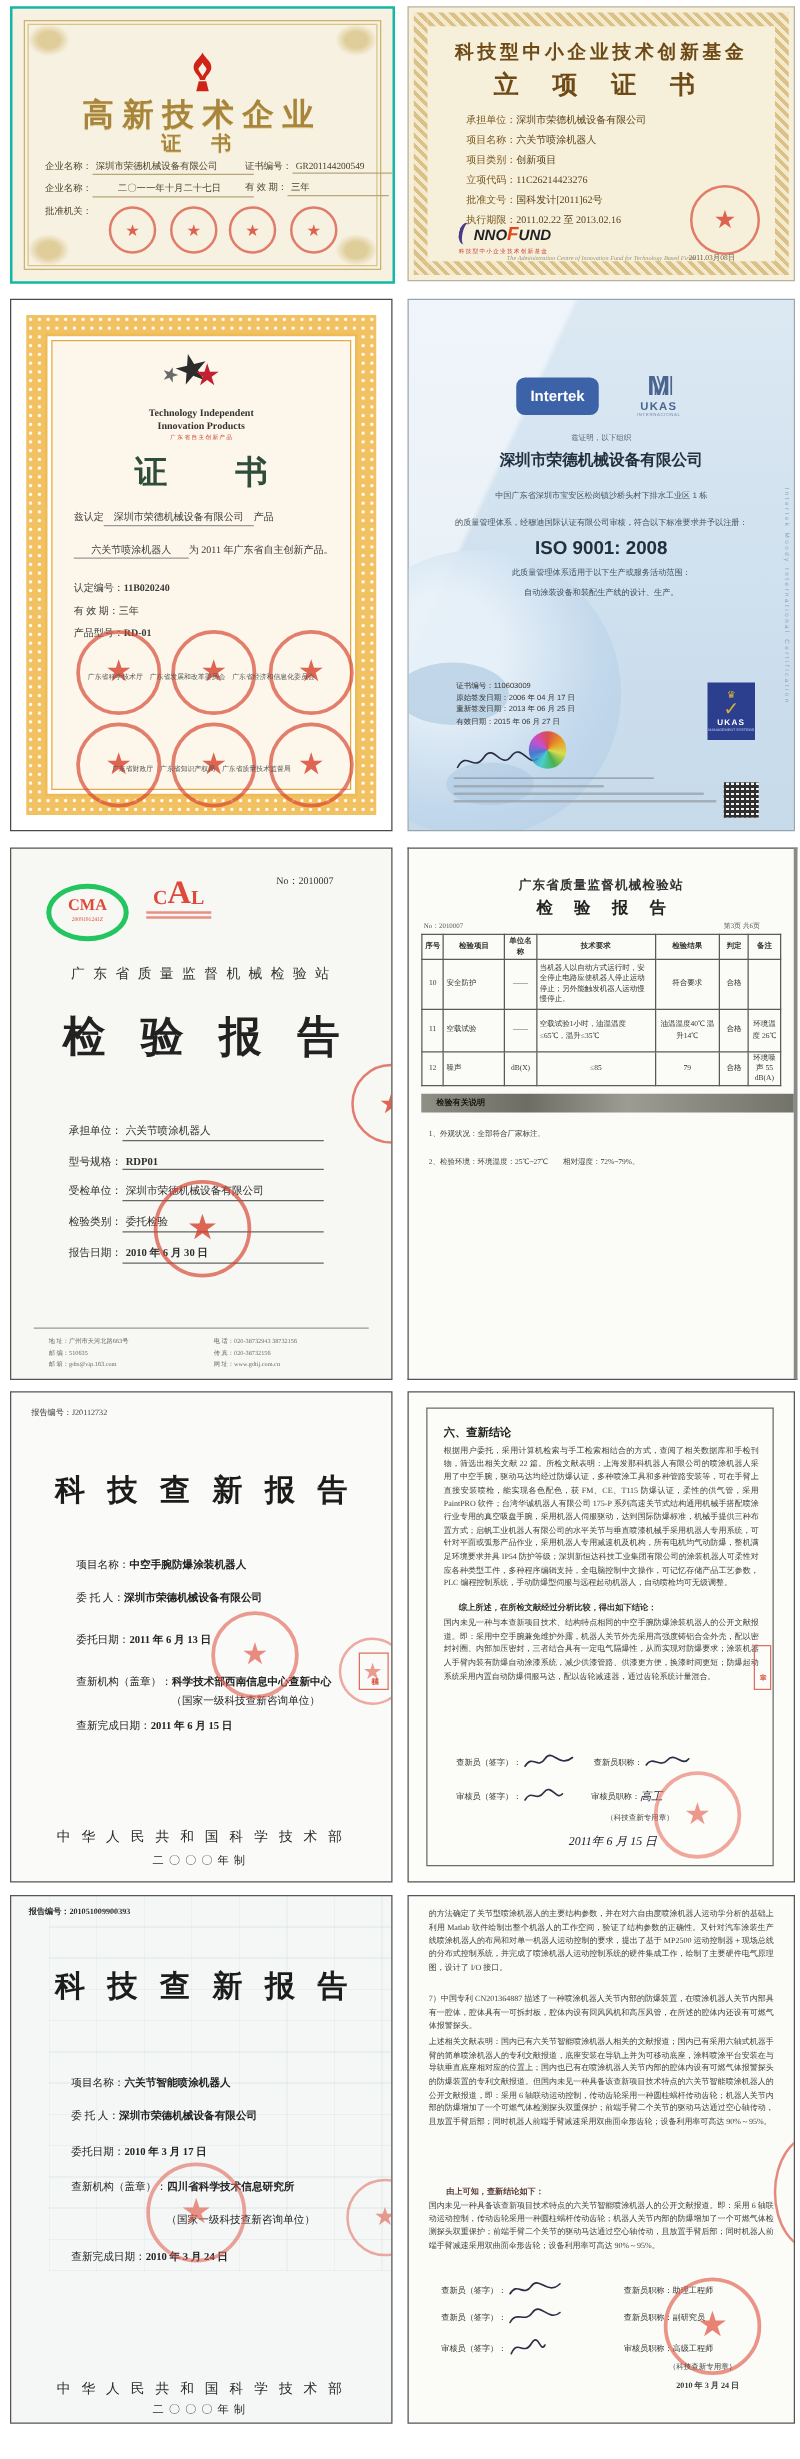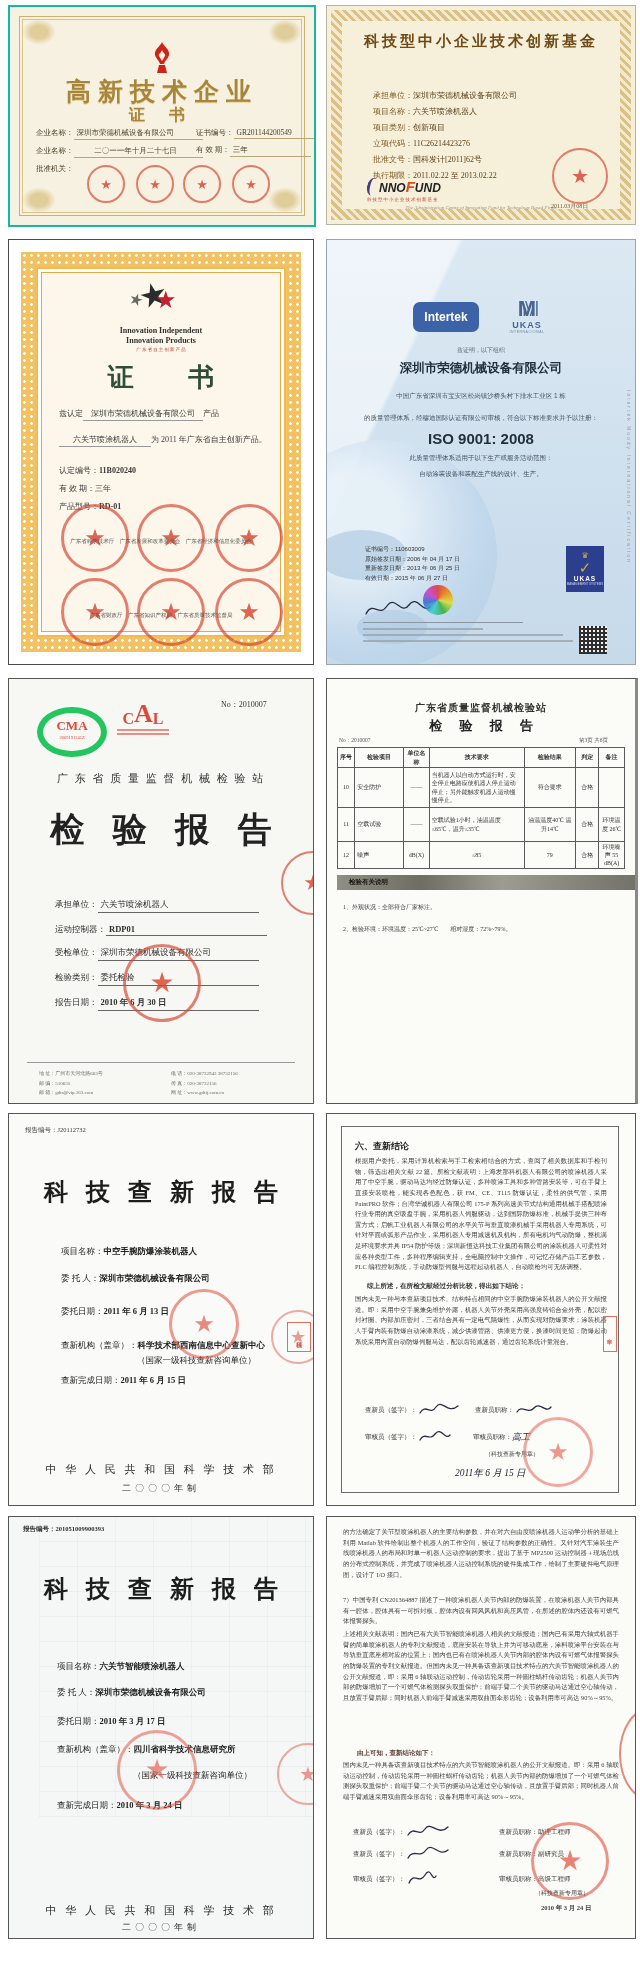--- a/index.html
+++ b/index.html
@@ -111,48 +111,49 @@
         <span class="st" style="font-size:13px;">★</span>
       </div>
     <div class="seal" style="left:222px;top:158px;width:34px;height:34px;border-width:2px;">
         <span class="st" style="font-size:13px;">★</span>
       </div>
   </section>
 
   <section class="cert c2" style="left:326px;top:5px;width:308px;height:218px;">
     <div class="ornborder"></div>
     <div class="abs ctr brown" style="top:26px;font-size:15px;font-weight:bold;letter-spacing:3px;">科技型中小企业技术创新基金</div>
+    <div class="abs ctr brown" style="top:48px;font-size:20px;font-weight:bold;letter-spacing:11px;">立 项 证 书</div>
     <div class="abs" style="left:46px;top:84px;font-size:8px;color:#7a5a20;">
       <div style="margin-bottom:5px;"><span>承担单位：</span><span style="color:#5c431a;">深圳市荣德机械设备有限公司</span></div>
       <div style="margin-bottom:5px;"><span>项目名称：</span><span style="color:#5c431a;">六关节喷涂机器人</span></div>
       <div style="margin-bottom:5px;"><span>项目类别：</span><span style="color:#5c431a;">创新项目</span></div>
       <div style="margin-bottom:5px;"><span>立项代码：</span><span style="color:#5c431a;">11C26214423276</span></div>
       <div style="margin-bottom:5px;"><span>批准文号：</span><span style="color:#5c431a;">国科发计[2011]62号</span></div>
-      <div><span>执行期限：</span><span style="color:#5c431a;">2011.02.22 至 2013.02.22</span></div>
+      <div><span>执行期限：</span><span style="color:#5c431a;">2011.02.22 至 2013.02.16</span></div>
     </div>
     <div class="abs" style="left:40px;top:172px;font-family:'Liberation Sans',sans-serif;">
       <span style="display:inline-block;width:9px;height:18px;border-left:3px solid #4a3a8a;border-radius:50% 0 0 50%;transform:rotate(12deg);vertical-align:-4px;"></span><span style="font-weight:bold;font-style:italic;font-size:12px;color:#222;">NNO</span><span style="font-weight:bold;font-style:italic;font-size:15px;color:#e04a1e;">F</span><span style="font-weight:bold;font-style:italic;font-size:12px;color:#222;">UND</span>
       <div style="font-size:4.5px;color:#c43a28;letter-spacing:1px;margin-top:1px;">科技型中小企业技术创新基金</div>
     </div>
     <div class="abs ctr" style="top:199px;font-size:5px;font-style:italic;color:#9a967e;">The Administration Centre of Innovation Fund for Technology Based Firms</div>
     <div class="seal" style="left:225px;top:142px;width:52px;height:52px;border-width:2.5px;">
         <span class="st" style="font-size:20px;">★</span>
       </div>
     <div class="abs" style="left:224px;top:196px;font-size:6px;color:#6a5a40;">2011.03月08日</div>
   </section>
 
   <section class="cert c3" style="left:8px;top:239px;width:304px;height:424px;">
     <div class="lace"></div>
     <div class="lacein"></div>
     <div class="abs" style="left:118px;top:42px;width:70px;height:40px;">
       <span style="position:absolute;left:12px;top:-6px;font-size:32px;color:#2c2c2c;transform:rotate(-14deg);">★</span>
       <span style="position:absolute;left:28px;top:4px;font-size:24px;color:#c32032;">★</span>
       <span style="position:absolute;left:2px;top:8px;font-size:16px;color:#6a6a6a;transform:rotate(18deg);">★</span>
     </div>
-    <div class="abs ctr" style="top:86px;font-size:8px;font-weight:bold;color:#333;">Innovation Independent</div>
+    <div class="abs ctr" style="top:86px;font-size:8px;font-weight:bold;color:#333;">Technology Independent</div>
     <div class="abs ctr" style="top:96px;font-size:8px;font-weight:bold;color:#333;">Innovation Products</div>
     <div class="abs ctr" style="top:107px;font-size:4.5px;color:#c43a28;">广 东 省 自 主 创 新 产 品</div>
     <div class="abs ctr" style="top:120px;font-size:26px;font-weight:bold;letter-spacing:24px;color:#2f4d3a;text-indent:24px;">证  书</div>
     <div class="abs" style="left:50px;top:168px;width:214px;font-size:8px;color:#3a3a3a;">
       <div style="display:flex;align-items:baseline;">
         <span>兹认定</span>
         <span style="border-bottom:1px solid #999;padding:0 8px 1px;">深圳市荣德机械设备有限公司</span>
         <span>产品</span>
       </div>
       <div style="display:flex;align-items:baseline;margin-top:13px;">
@@ -223,42 +224,42 @@
     <div class="abs" style="left:36px;top:382px;width:160px;height:1px;background:#8a97a3;"></div>
     <div class="grayline" style="left:36px;top:388px;width:120px;"></div>
     <div class="grayline" style="left:36px;top:394px;width:200px;height:1.5px;"></div>
     <div class="grayline" style="left:36px;top:400px;width:210px;height:1.5px;"></div>
     <div class="abs qr" style="left:252px;top:386px;width:28px;height:28px;"></div>
     <div class="abs" style="right:3px;top:150px;writing-mode:vertical-rl;font-size:5px;color:#8fa0b2;letter-spacing:2px;">Intertek Moody International Certification</div>
   </section>
 
   <section class="cert page-w" style="left:8px;top:678px;width:304px;height:424px;background:#f7f7f3;">
     <div class="abs" style="left:212px;top:20px;font-size:8px;color:#333;">No：2010007</div>
-    <div class="abs" style="left:28px;top:28px;width:58px;height:38px;border:6px solid #22c55e;border-radius:50%;text-align:center;color:#e0483a;">
+    <div class="abs" style="left:28px;top:28px;width:58px;height:38px;border:4px solid #22c55e;border-radius:50%;text-align:center;color:#e0483a;">
       <div style="font-size:13px;font-weight:bold;line-height:1.4;margin-top:4px;">CMA</div>
       <div style="font-size:4.5px;">2009191241Z</div>
     </div>
     <div class="abs" style="left:104px;top:22px;width:60px;text-align:center;color:#e0483a;">
       <div style="display:flex;align-items:flex-end;justify-content:center;font-weight:bold;line-height:1;">
         <span style="font-size:16px;">C</span>
         <span style="font-size:26px;">A</span>
         <span style="font-size:16px;">L</span>
       </div>
       <div class="grayline" style="position:static;display:block;width:52px;height:2px;background:#e0483a;opacity:.6;margin:2px auto 0;"></div>
       <div class="grayline" style="position:static;display:block;width:52px;height:2px;background:#e0483a;opacity:.6;margin:2px auto 0;"></div>
     </div>
     <div class="abs ctr" style="top:92px;font-size:11px;color:#333;letter-spacing:2px;">广 东 省 质 量 监 督 机 械 检 验 站</div>
     <div class="abs ctr" style="top:128px;font-size:34px;font-weight:bold;color:#222;letter-spacing:10px;text-indent:10px;">检 验 报 告</div>
     <div class="abs" style="left:46px;top:220px;font-size:8.5px;color:#2e2e2e;">
       <div class="fr" style="margin-bottom:11px;">
           <span class="fl">承担单位：</span>
           <span class="fv" style="min-width:150px;border-color:#666;">六关节喷涂机器人</span>
         </div>
       <div class="fr" style="margin-bottom:11px;">
-          <span class="fl">运动控制器：</span>
+          <span class="fl">型号规格：</span>
           <span class="fv" style="min-width:150px;border-color:#666;font-weight:bold;">RDP01</span>
         </div>
       <div class="fr" style="margin-bottom:11px;">
           <span class="fl">受检单位：</span>
           <span class="fv" style="min-width:150px;border-color:#666;">深圳市荣德机械设备有限公司</span>
         </div>
       <div class="fr" style="margin-bottom:11px;">
           <span class="fl">检验类别：</span>
           <span class="fv" style="min-width:150px;border-color:#666;">委托检验</span>
         </div>

